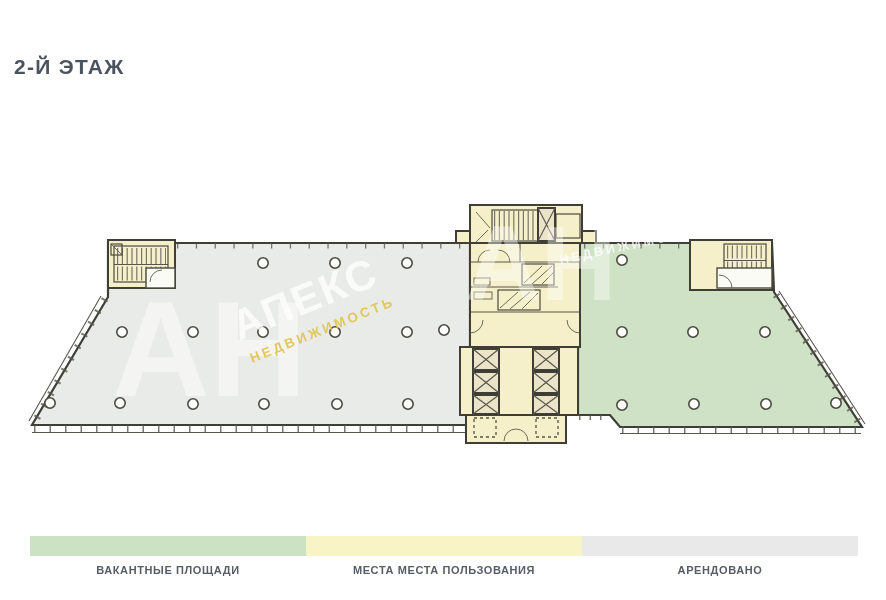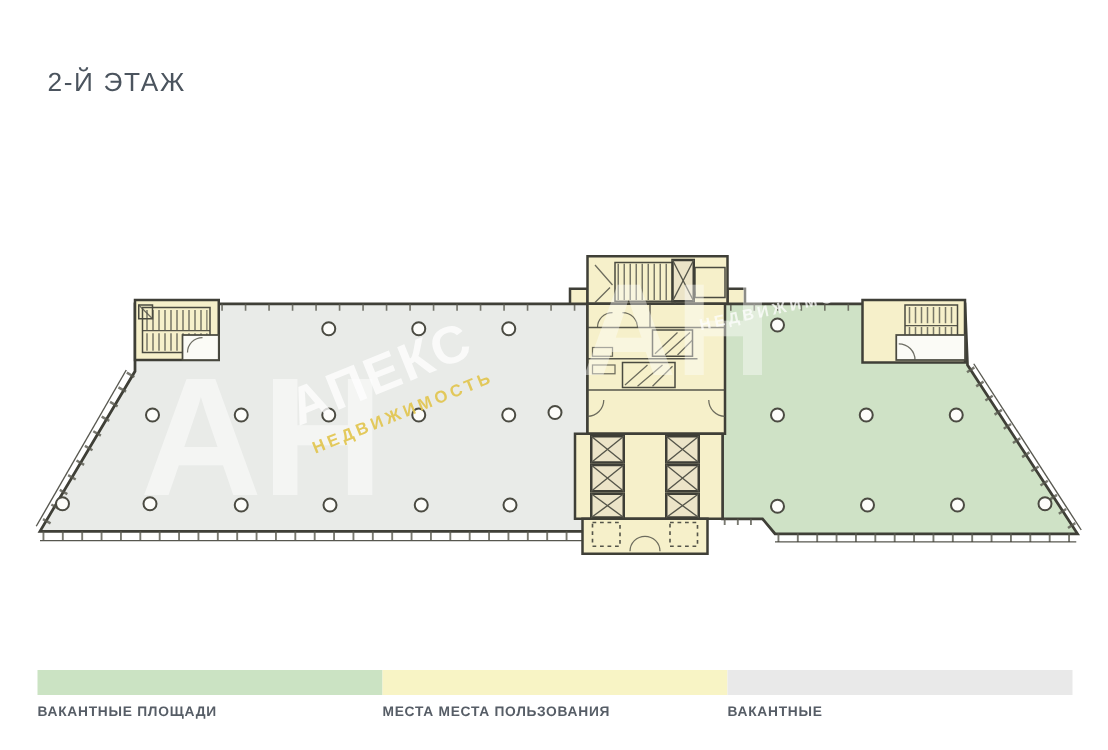--- a/index.html
+++ b/index.html
@@ -2,21 +2,21 @@
 <html><head>
 <meta charset="utf-8">
 <style>
   html,body{margin:0;padding:0;}
   body{
     width:886px;height:600px;overflow:hidden;position:relative;
     background:#ffffff;font-family:"Liberation Sans",sans-serif;
   }
   .title{
     position:absolute;left:14px;top:55px;
-    font-size:21px;font-weight:400;letter-spacing:1.3px;color:#4b545e;margin-left:24px;
+    font-size:21px;font-weight:700;letter-spacing:1.3px;color:#4b545e;
   }
   .plan-svg{position:absolute;left:0;top:0;}
   
   .outline{stroke:#3f3f37;stroke-width:2.2;stroke-linejoin:miter;}
   .wall{stroke:#3f3f37;stroke-width:2;fill:#f6f0ca;}
   .wall-thin{stroke:#4a4a40;stroke-width:1.2;fill:none;}
   .tick{stroke:#57574d;opacity:.8;fill:none;}
   .thinline{stroke:#45453c;stroke-width:1.1;fill:none;opacity:.9;}
   .detail{stroke:#55554a;stroke-width:1;fill:none;opacity:.85;}
   .roomfill{fill:#fbfbf6;stroke:#4a4a40;stroke-width:1.4;}
@@ -27,21 +27,21 @@
   .wm-sub{font-weight:bold;letter-spacing:3px;}
   
   .legend-bar{
     position:absolute;left:30px;top:536px;width:828px;height:20px;display:flex;
   }
   .legend-bar div{flex:1;}
   .legend-labels{
     position:absolute;left:30px;top:564px;width:828px;display:flex;
   }
   .legend-labels span{
-    flex:1;font-size:11px;font-weight:600;
+    flex:1;text-align:center;font-size:11px;font-weight:600;
     letter-spacing:.6px;color:#565d66;
   }
 </style>
 </head>
 <body>
 
 <div class="title">2-Й ЭТАЖ</div>
 
 <svg class="plan-svg" width="886" height="600" viewBox="0 0 886 600">
 
@@ -208,14 +208,14 @@
 </svg>
 
 <div class="legend-bar">
   <div style="background: rgb(203, 227, 195);"></div>
   <div style="background: rgb(248, 244, 197);"></div>
   <div style="background: rgb(233, 233, 233);"></div>
 </div>
 <div class="legend-labels">
   <span>ВАКАНТНЫЕ ПЛОЩАДИ</span>
   <span>МЕСТА МЕСТА ПОЛЬЗОВАНИЯ</span>
-  <span>ВАКАНТНЫЕ</span>
+  <span>АРЕНДОВАНО</span>
 </div>
 
 </body></html>

